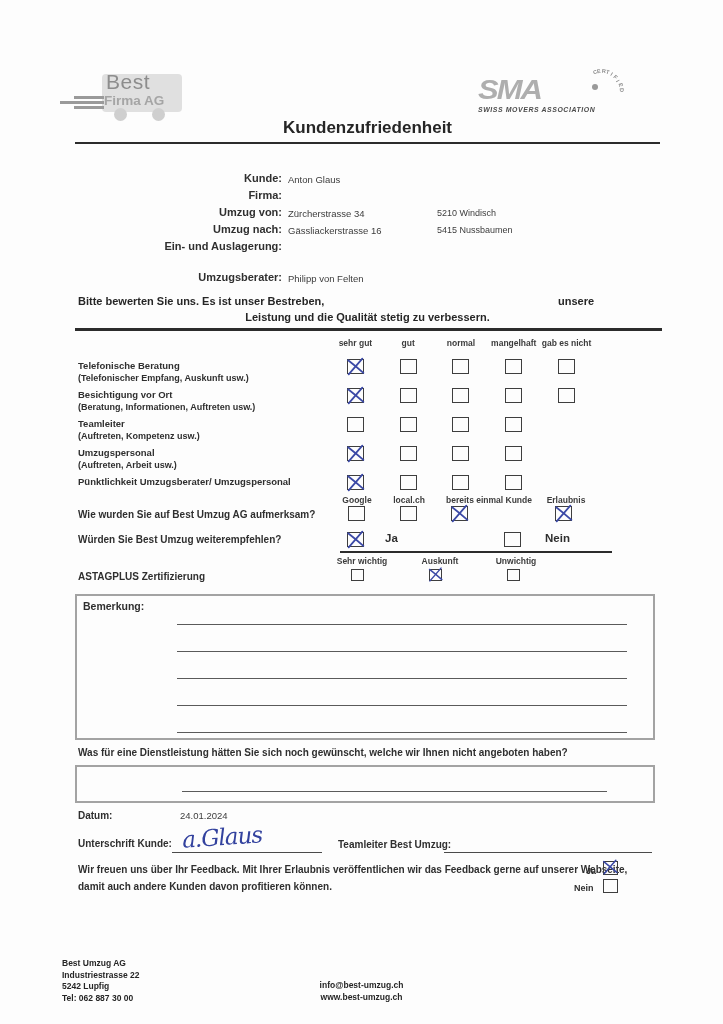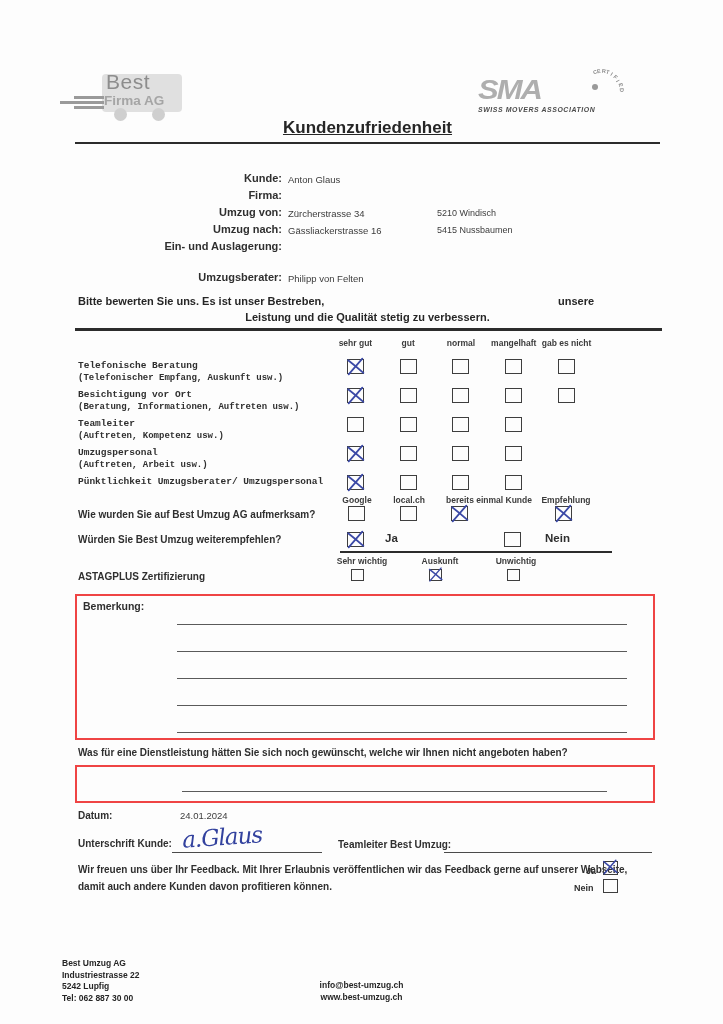--- a/index.html
+++ b/index.html
@@ -19,56 +19,56 @@
   .sma-text { position:absolute; left:0; top:-6px; font-size:31px; font-weight:800; font-style:italic;
               letter-spacing:-2px; color:#aeaeae; transform:scaleY(.92); }
   .sma-dot { position:absolute; left:114px; top:6px; width:6px; height:6px; border-radius:50%; background:#9a9a9a; }
   .sma-sub { position:absolute; left:0; top:28px; font-size:6.9px; font-weight:700; font-style:italic;
              color:#4a4a4a; letter-spacing:.6px; white-space:nowrap; }
   .sma-cert { position:absolute; left:118px; top:-16px; width:46px; height:46px; }
   .sma-cert span { position:absolute; font-size:5.5px; font-weight:700; color:#8a8a8a; }
 
   
   .title { position:absolute; left:75px; top:118px; width:585px; text-align:center;
-           font-size:17px; font-weight:bold; color:#262626;text-decoration:underline; }
+           font-size:17px; font-weight:bold; color:#262626; }
   .rule { position:absolute; background:#2c2c2c; }
 
   
   .f-label { position:absolute; left:60px; width:222px; text-align:right; font-size:11px; font-weight:bold; }
   .f-value { position:absolute; left:288px; font-size:9.5px; color:#3c3c3c; }
   .f-value2 { position:absolute; left:437px; font-size:9px; color:#3c3c3c; }
 
   
   .intro { font-size:11px; font-weight:bold; color:#262626; }
 
   
   .r-headers { position:absolute; left:329px; top:338px; display:grid; grid-template-columns:repeat(5,52.8px); }
   .r-headers span { text-align:center; font-size:8.5px; font-weight:700; color:#3c3c3c; }
-  .r-row { position:absolute; left:78px; width:566px; height:29px;font-family:Liberation Mono, monospace; }
+  .r-row { position:absolute; left:78px; width:566px; height:29px; }
   .r-label { position:absolute; left:0; top:2px; font-size:9.5px; font-weight:bold; white-space:nowrap; }
   .r-sub { position:absolute; left:0; top:14.5px; font-size:9px; font-weight:bold; white-space:nowrap; }
   .r-boxes { position:absolute; left:251px; top:1px; display:grid; grid-template-columns:repeat(5,52.8px); justify-items:center; }
 
   
   .cb { box-sizing:border-box; display:inline-block; width:17px; height:15px;
         border:1.9px solid #3e3e3e; position:relative; background:transparent; }
   .cb.abs { position:absolute; }
   .cb.sm { width:12.5px; height:12px; border-width:1.6px; }
   .cb.md { width:14.5px; height:13.5px; border-width:1.8px; }
   .xmark { position:absolute; left:-3px; top:-4px; width:21px; height:21px; overflow:visible; }
   .cb.sm .xmark { width:17px; height:17px; left:-3px; top:-4px; }
   .cb.md .xmark { width:18px; height:18px; left:-3px; top:-4px; }
   .xmark path { stroke:#3b49a6; stroke-width:1.7; fill:none; stroke-linecap:round; }
 
   .q { position:absolute; left:78px; font-size:10px; font-weight:bold; white-space:nowrap; }
   .hdr-sm { position:absolute; transform:translateX(-50%); font-size:8.5px; font-weight:700; color:#3c3c3c; white-space:nowrap; }
   .janein { position:absolute; font-size:11.5px; font-weight:bold; }
 
   
-  .frame { position:absolute; border:2px solid #ef4444; background:transparent; }
+  .frame { position:absolute; border:2px solid #a3a3a3; background:transparent; }
   .rem-line { position:absolute; left:100px; right:26px; height:1.2px; background:#5a5a5a; }
   .rem-label { position:absolute; left:6px; top:4px; font-size:10.5px; font-weight:bold; }
 
   
   .sig-line { position:absolute; height:1.2px; background:#4a4a4a; }
   .signature { position:absolute; left:182px; top:824px; font-family:"DejaVu Serif", serif; font-style:italic;
                font-size:23px; color:#33429e; transform:rotate(-4deg); letter-spacing:-1px; }
 
   .fb { position:absolute; left:78px; font-size:10px; font-weight:bold; white-space:nowrap; }
   .fb-janein { position:absolute; font-size:9px; font-weight:bold; }
@@ -213,21 +213,21 @@
           <span class="cb"></span>
           <span class="cb"></span>
           <span class="cb"></span>
         </div>
       </div>
     </div>
 
   <div class="hdr-sm" style="left:357px; top:495px">Google</div>
   <div class="hdr-sm" style="left:409px; top:495px">local.ch</div>
   <div class="hdr-sm" style="left:489px; top:495px">bereits einmal Kunde</div>
-  <div class="hdr-sm" style="left:566px; top:495px">Empfehlung</div>
+  <div class="hdr-sm" style="left:566px; top:495px">Erlaubnis</div>
   <div class="q" style="top:509px">Wie wurden Sie auf Best Umzug AG aufmerksam?</div>
   <div id="source-boxes"></div>
 
   <div class="q" style="top:534px">Würden Sie Best Umzug weiterempfehlen?</div>
   <span class="cb abs" style="left:347px; top:532px">
       <svg class="xmark" viewBox="0 0 20 20">
         <path d="M3 4 Q10 9.5 17.5 16"></path>
         <path d="M16.5 2.5 Q10 10 3.5 17.5"></path>
       </svg>
     </span>

